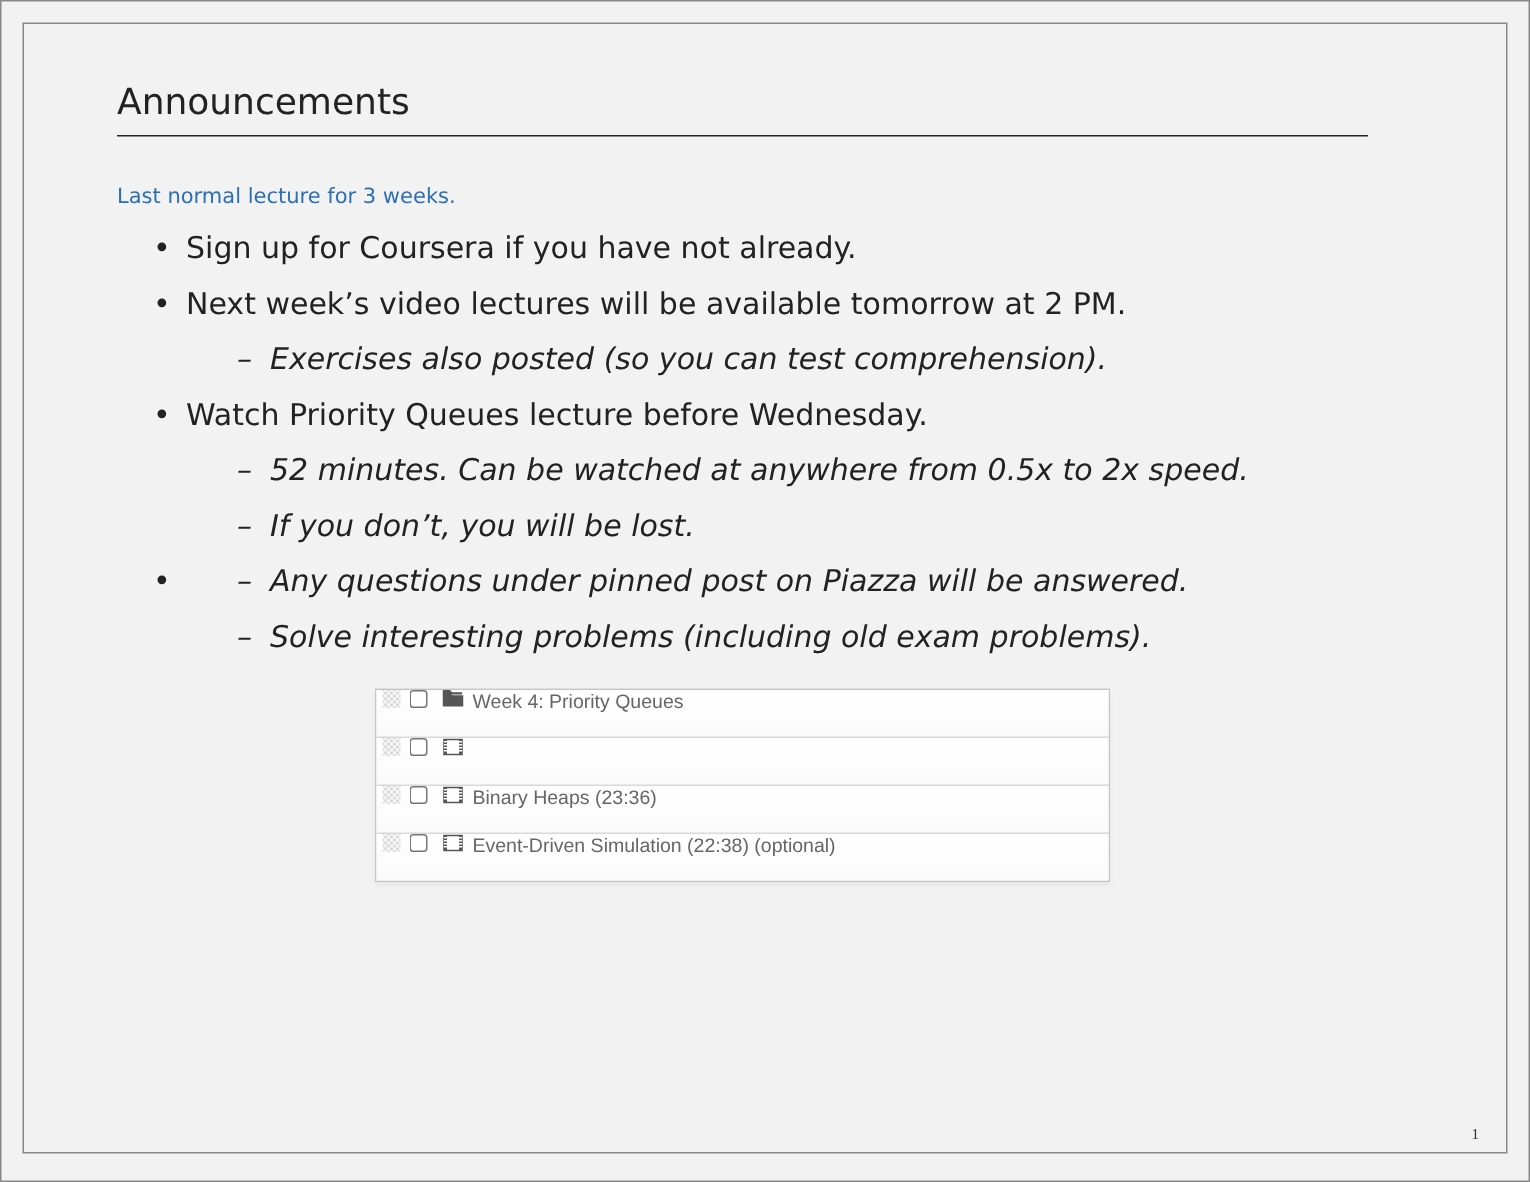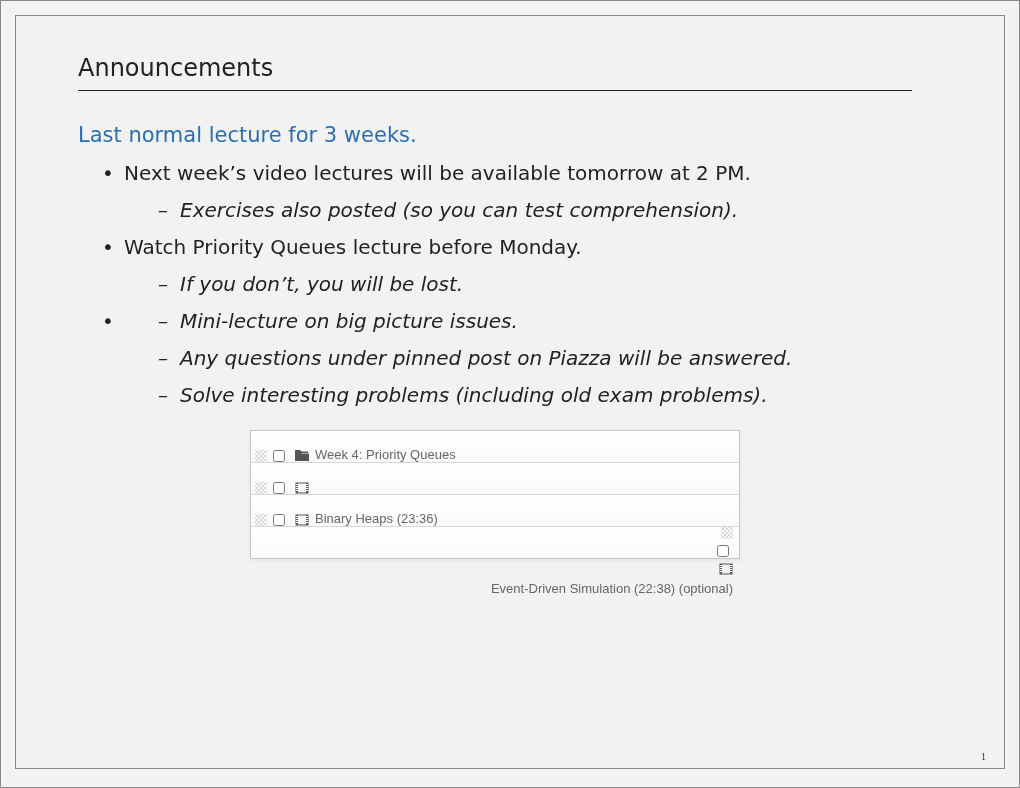--- a/index.html
+++ b/index.html
@@ -33,21 +33,21 @@
     font-weight: 500;
     color: #222;
     margin: 0 0 8px 0;
   }
   .rule {
     border: none;
     border-top: 1.5px solid #222;
     margin: 0 0 32px 0;
   }
   .subhead {
-    font-size: 21px;
+    font-size: 14px;
     color: #2a6fb5;
     margin: 0 0 8px 0;
     font-weight: 500;
   }
   ul.top, ul.sub {
     list-style: none;
     margin: 0;
     padding: 0;
     font-size: 20px;
     line-height: 1.85;
@@ -82,28 +82,28 @@
     margin: 16px auto 0 auto;
     border: 1px solid #c5c5c5;
     background: #fff;
     font-family: Arial, Helvetica, sans-serif;
     font-size: 13px;
     color: #666;
     box-shadow: 0 2px 4px rgba(0,0,0,0.05);
   }
   .vt-row {
     display: flex;
-    align-items: flex-end;
+    align-items: flex-start;
     border-bottom: 1px solid #d8d8d8;
     height: 31px;
     padding: 0 6px 0 4px;
     gap: 6px;
     background: linear-gradient(#fff, #fafafa);
   }
-  .vt-row:last-child { border-bottom: none; flex-direction: column; }
+  .vt-row:last-child { border-bottom: none; }
   .drag-icon {
     width: 12px;
     height: 12px;
     flex: none;
     display: inline-block;
     position: relative;
     background:
       radial-gradient(circle, #c9c9c9 1px, transparent 1.2px) 0 0/4px 4px,
       radial-gradient(circle, #c9c9c9 1px, transparent 1.2px) 2px 2px/4px 4px;
     opacity: .7;
@@ -136,34 +136,37 @@
 <div class="page">
   <div class="slide">
 
     <div class="title">Announcements</div>
     <hr class="rule">
 
     <div class="subhead">Last normal lecture for 3 weeks.</div>
 
     <ul class="top">
       <li>
+        <span>Sign up for Coursera if you have not already.</span>
+      </li>
+      <li>
         <span>Next week’s video lectures will be available tomorrow at 2 PM.</span>
         <ul class="sub">
           <li><span>Exercises also posted (so you can test comprehension).</span></li>
         </ul>
       </li>
       <li>
-        <span>Watch Priority Queues lecture before Monday.</span>
+        <span>Watch Priority Queues lecture before Wednesday.</span>
         <ul class="sub">
+          <li><span>52 minutes. Can be watched at anywhere from 0.5x to 2x speed.</span></li>
           <li><span>If you don’t, you will be lost.</span></li>
         </ul>
       </li>
       <li>
         <ul class="sub">
-          <li><span>Mini-lecture on big picture issues.</span></li>
           <li><span>Any questions under pinned post on Piazza will be answered.</span></li>
           <li><span>Solve interesting problems (including old exam problems).</span></li>
         </ul>
       </li>
     </ul>
 
     <div class="video-table">
       <div class="vt-row">
         <span class="drag-icon"></span>
         <input type="checkbox" class="vt-check" style="">

